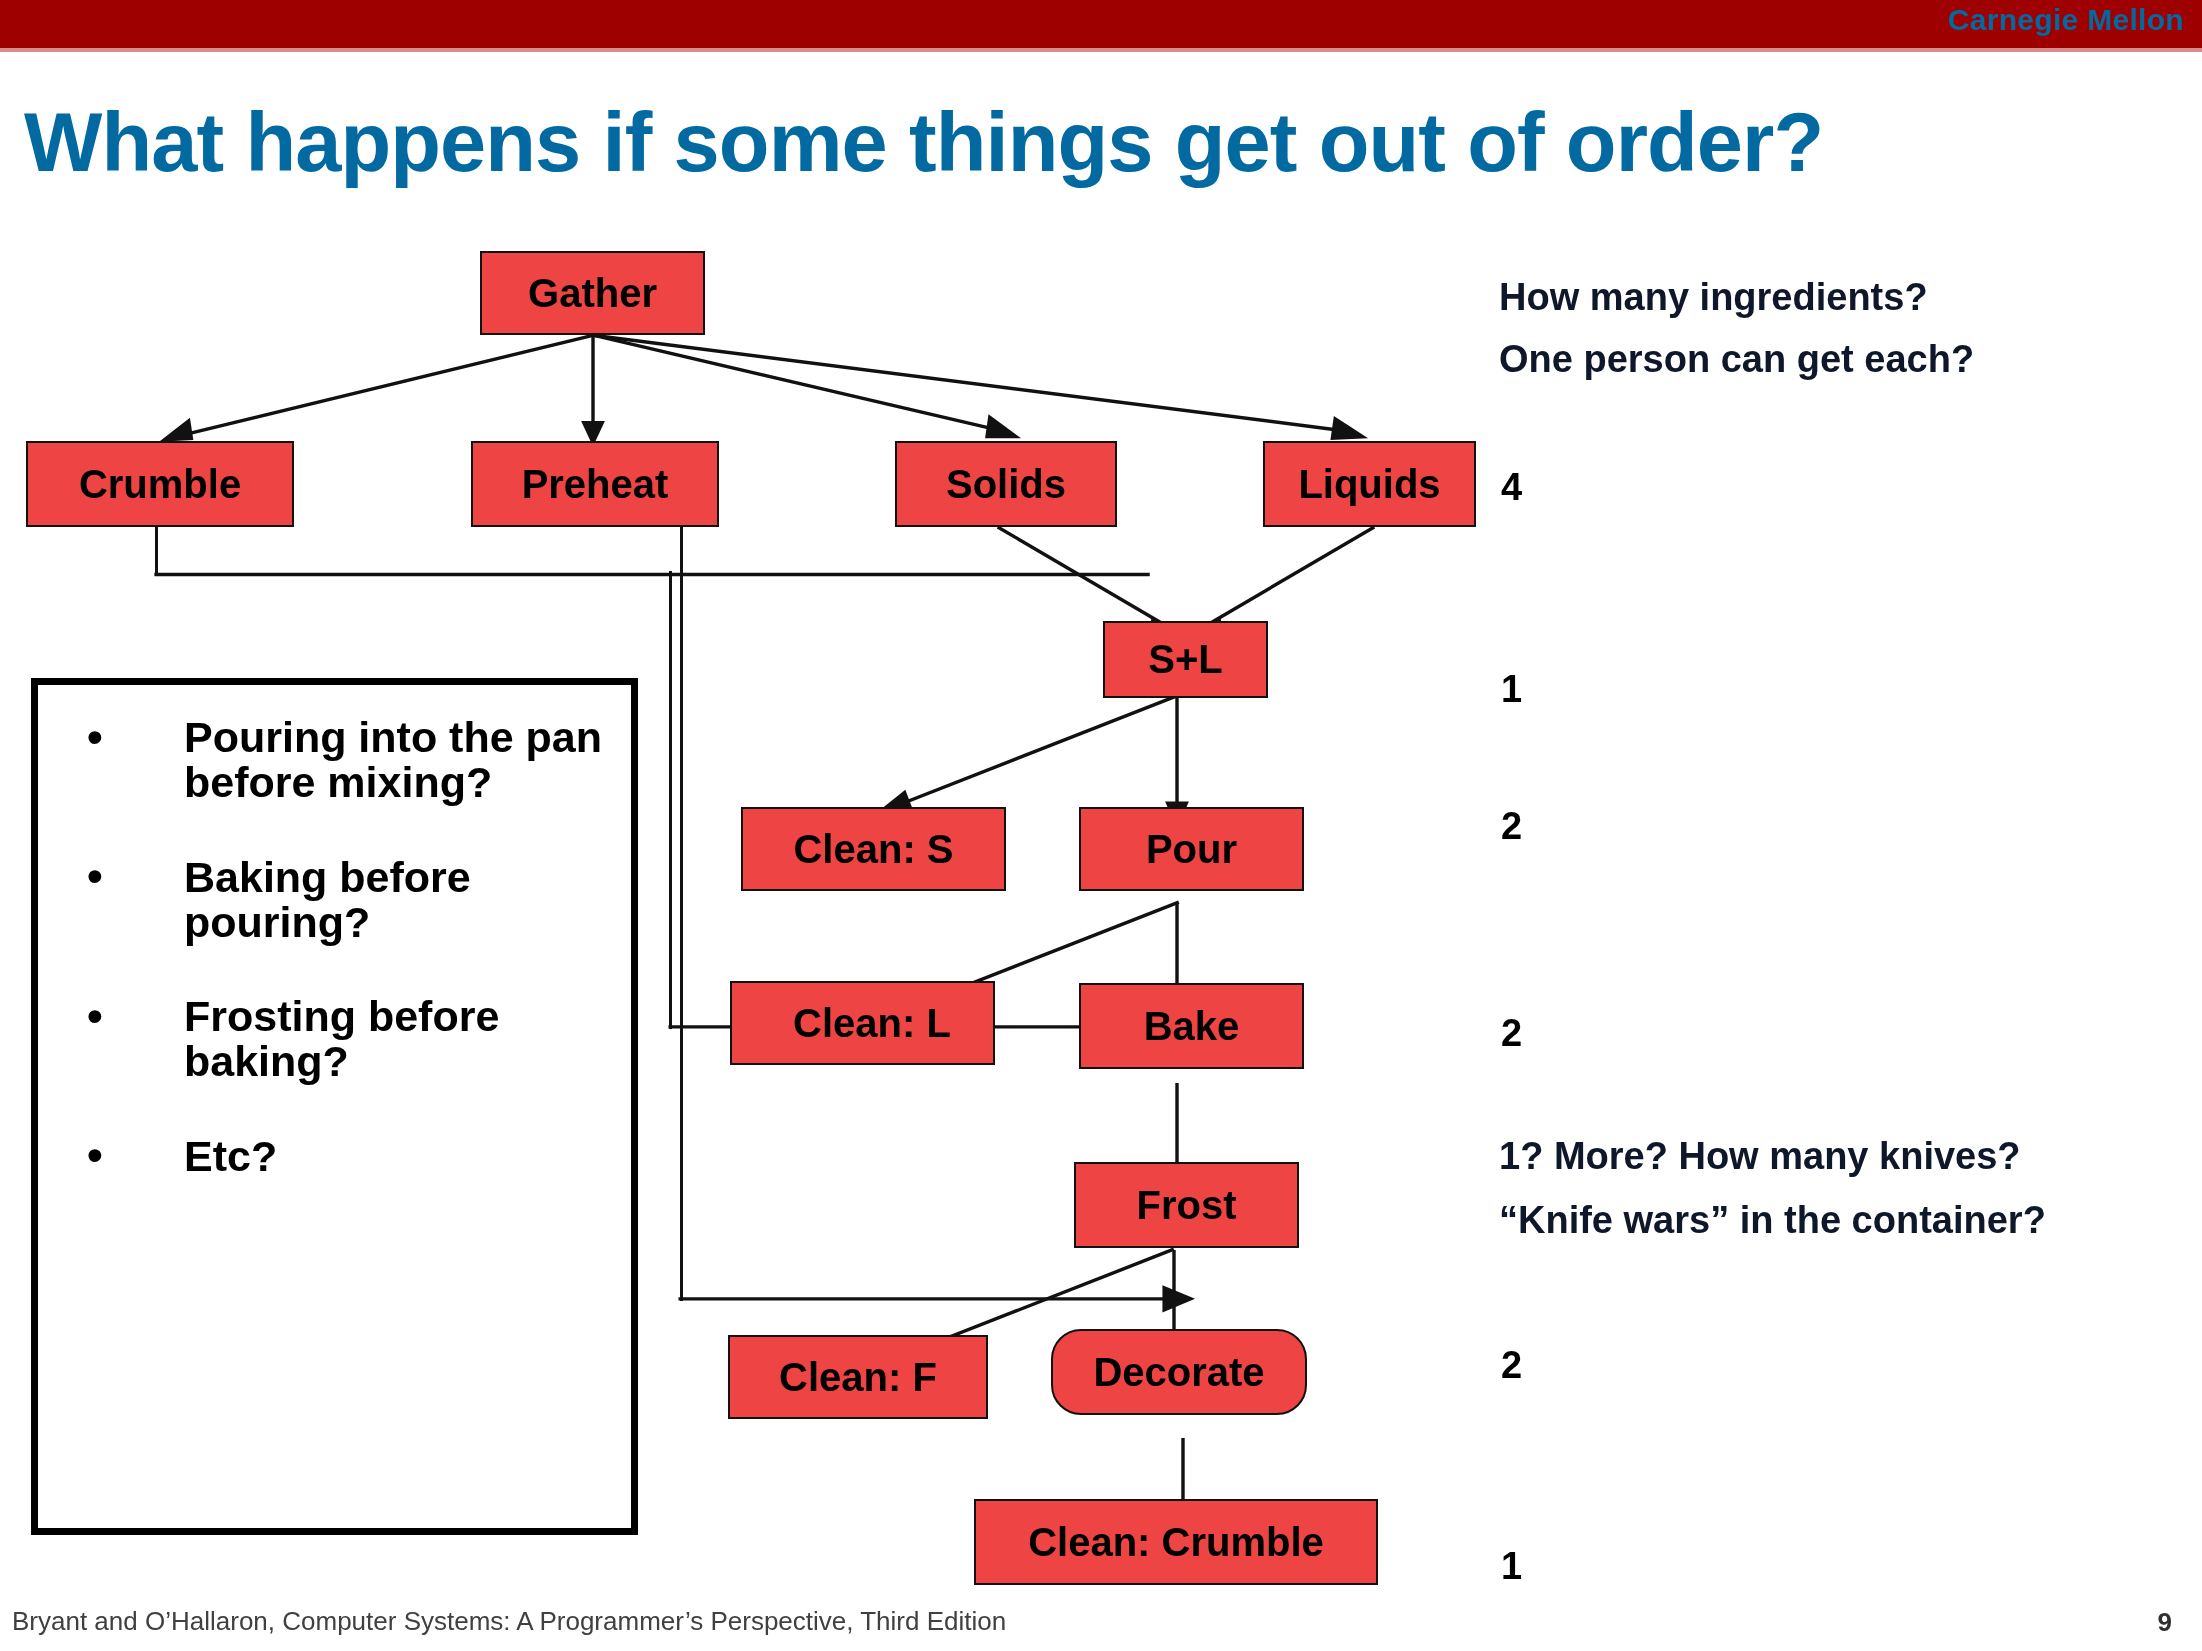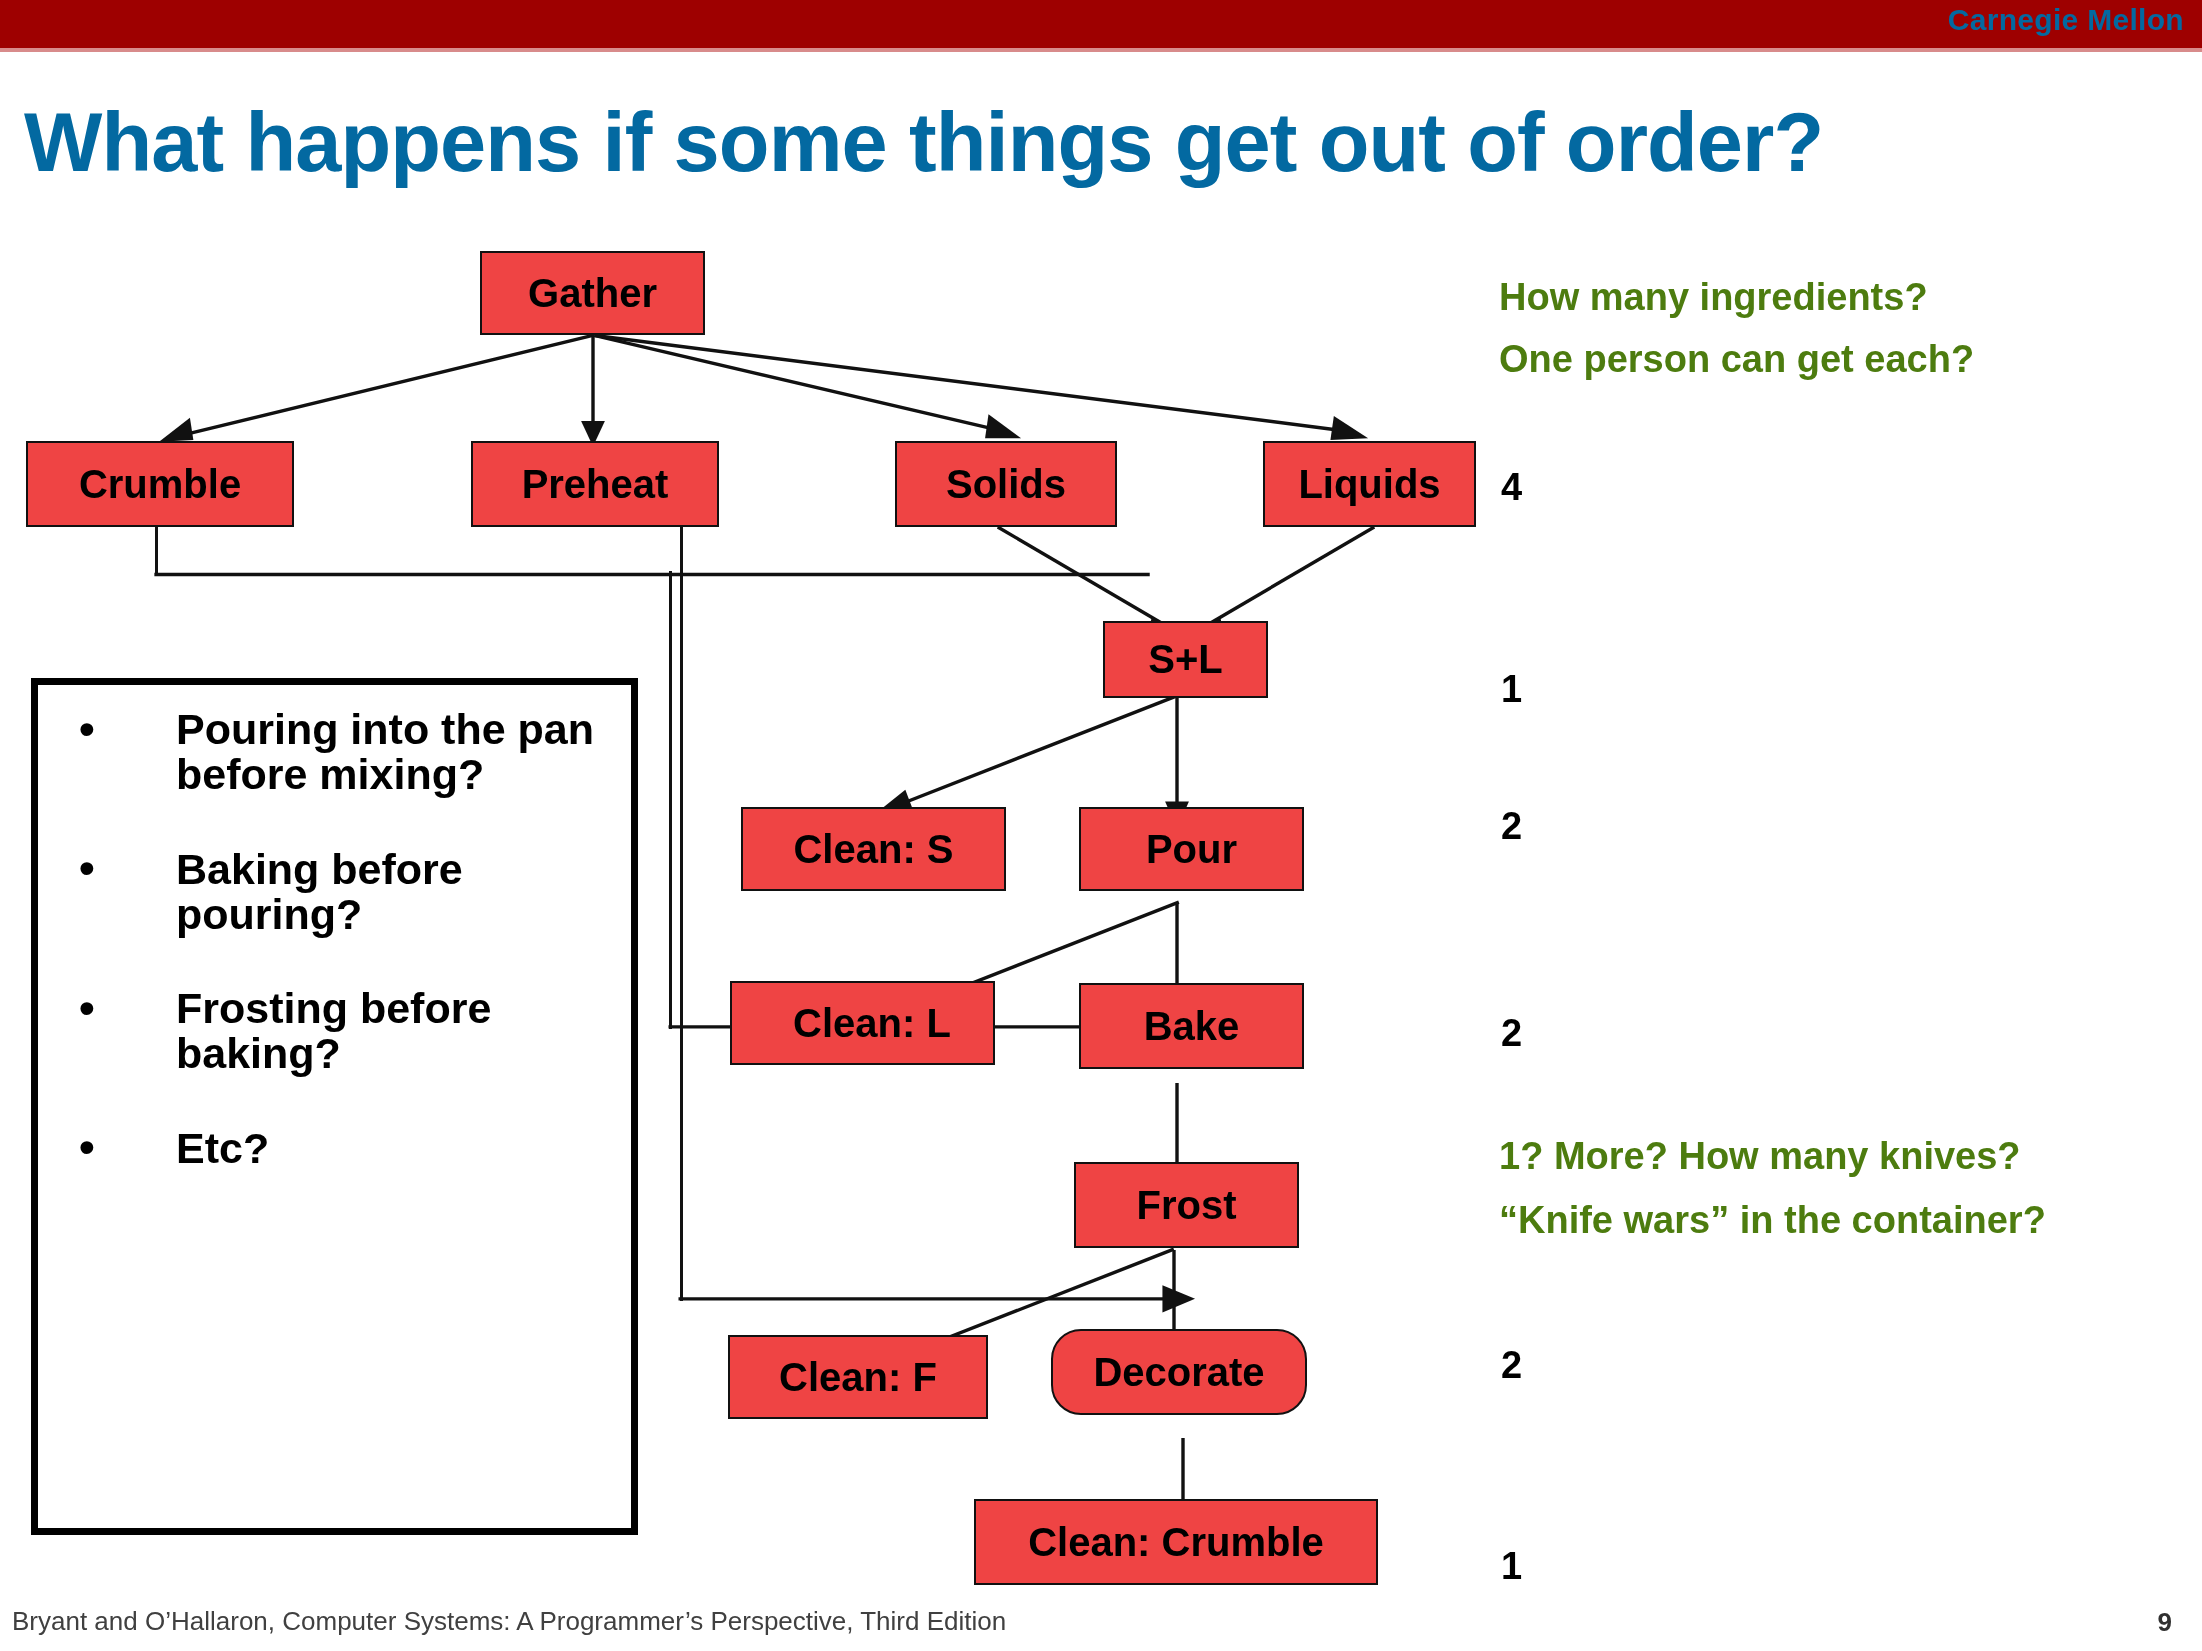--- a/index.html
+++ b/index.html
@@ -92,21 +92,21 @@
   
   .callout {
     position: absolute;
     box-sizing: border-box;
     border: 7.7px solid #000000;
     background: #ffffff;
     z-index: 8;
   }
   .callout ul {
     list-style: none;
-    margin: 0;
+    margin: 8px;
     padding: 22.4px 0 0 0;
   }
   .callout li {
     position: relative;
     font-size: 43px;
     font-weight: bold;
     line-height: 1.04;
     color: #000000;
     padding-left: 138px;
     margin-bottom: 50px;
@@ -117,21 +117,21 @@
     left: 41px;
     top: -1.7px;
     font-size: 45px;
   }
 
   
   .annot {
     position: absolute;
     font-size: 38px;
     font-weight: bold;
-    color: #4d7c0f;
+    color: #0f172a;
     line-height: 1.18;
     white-space: nowrap;
   }
   .count {
     position: absolute;
     font-size: 38px;
     font-weight: bold;
     color: #000000;
   }
 

